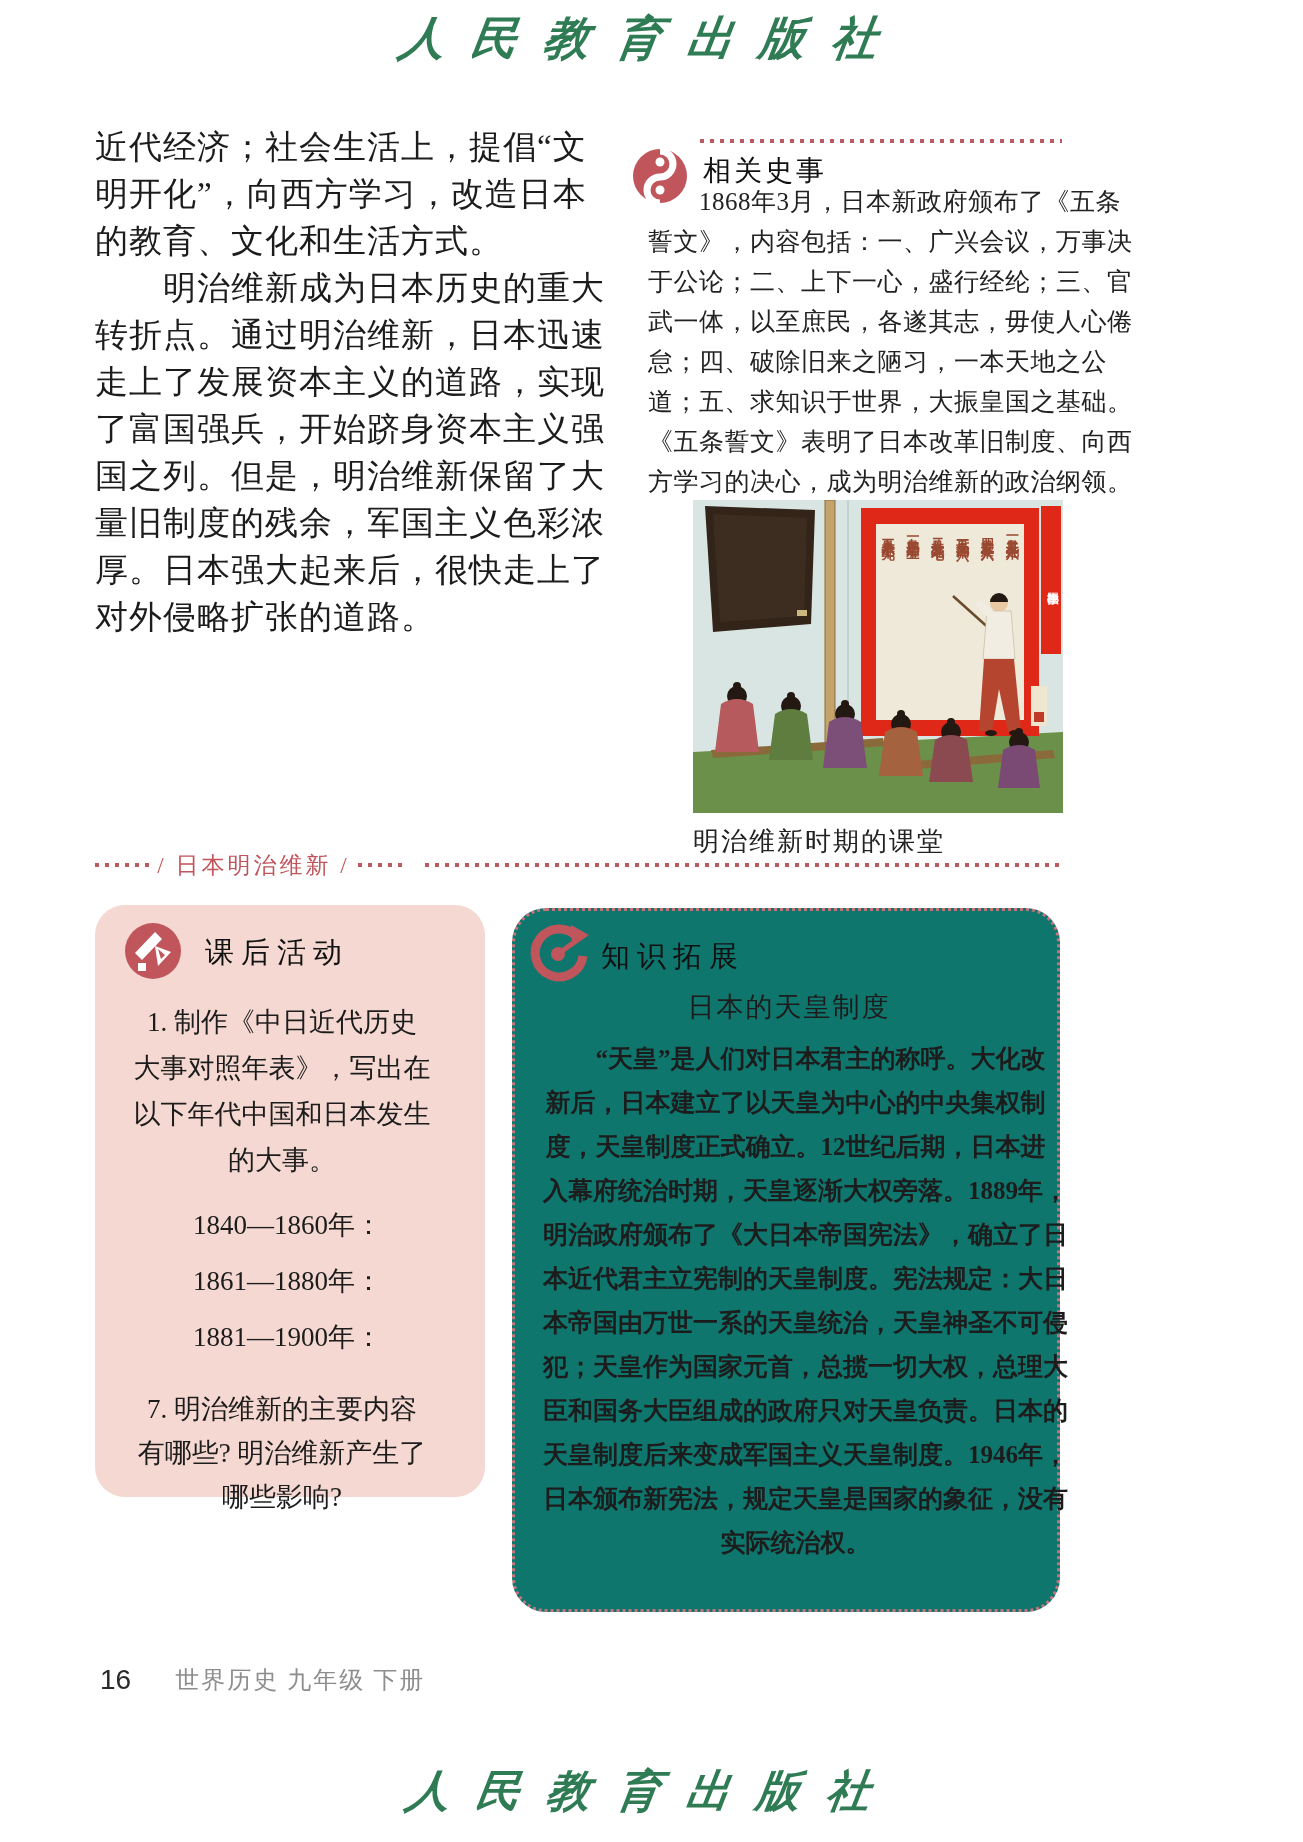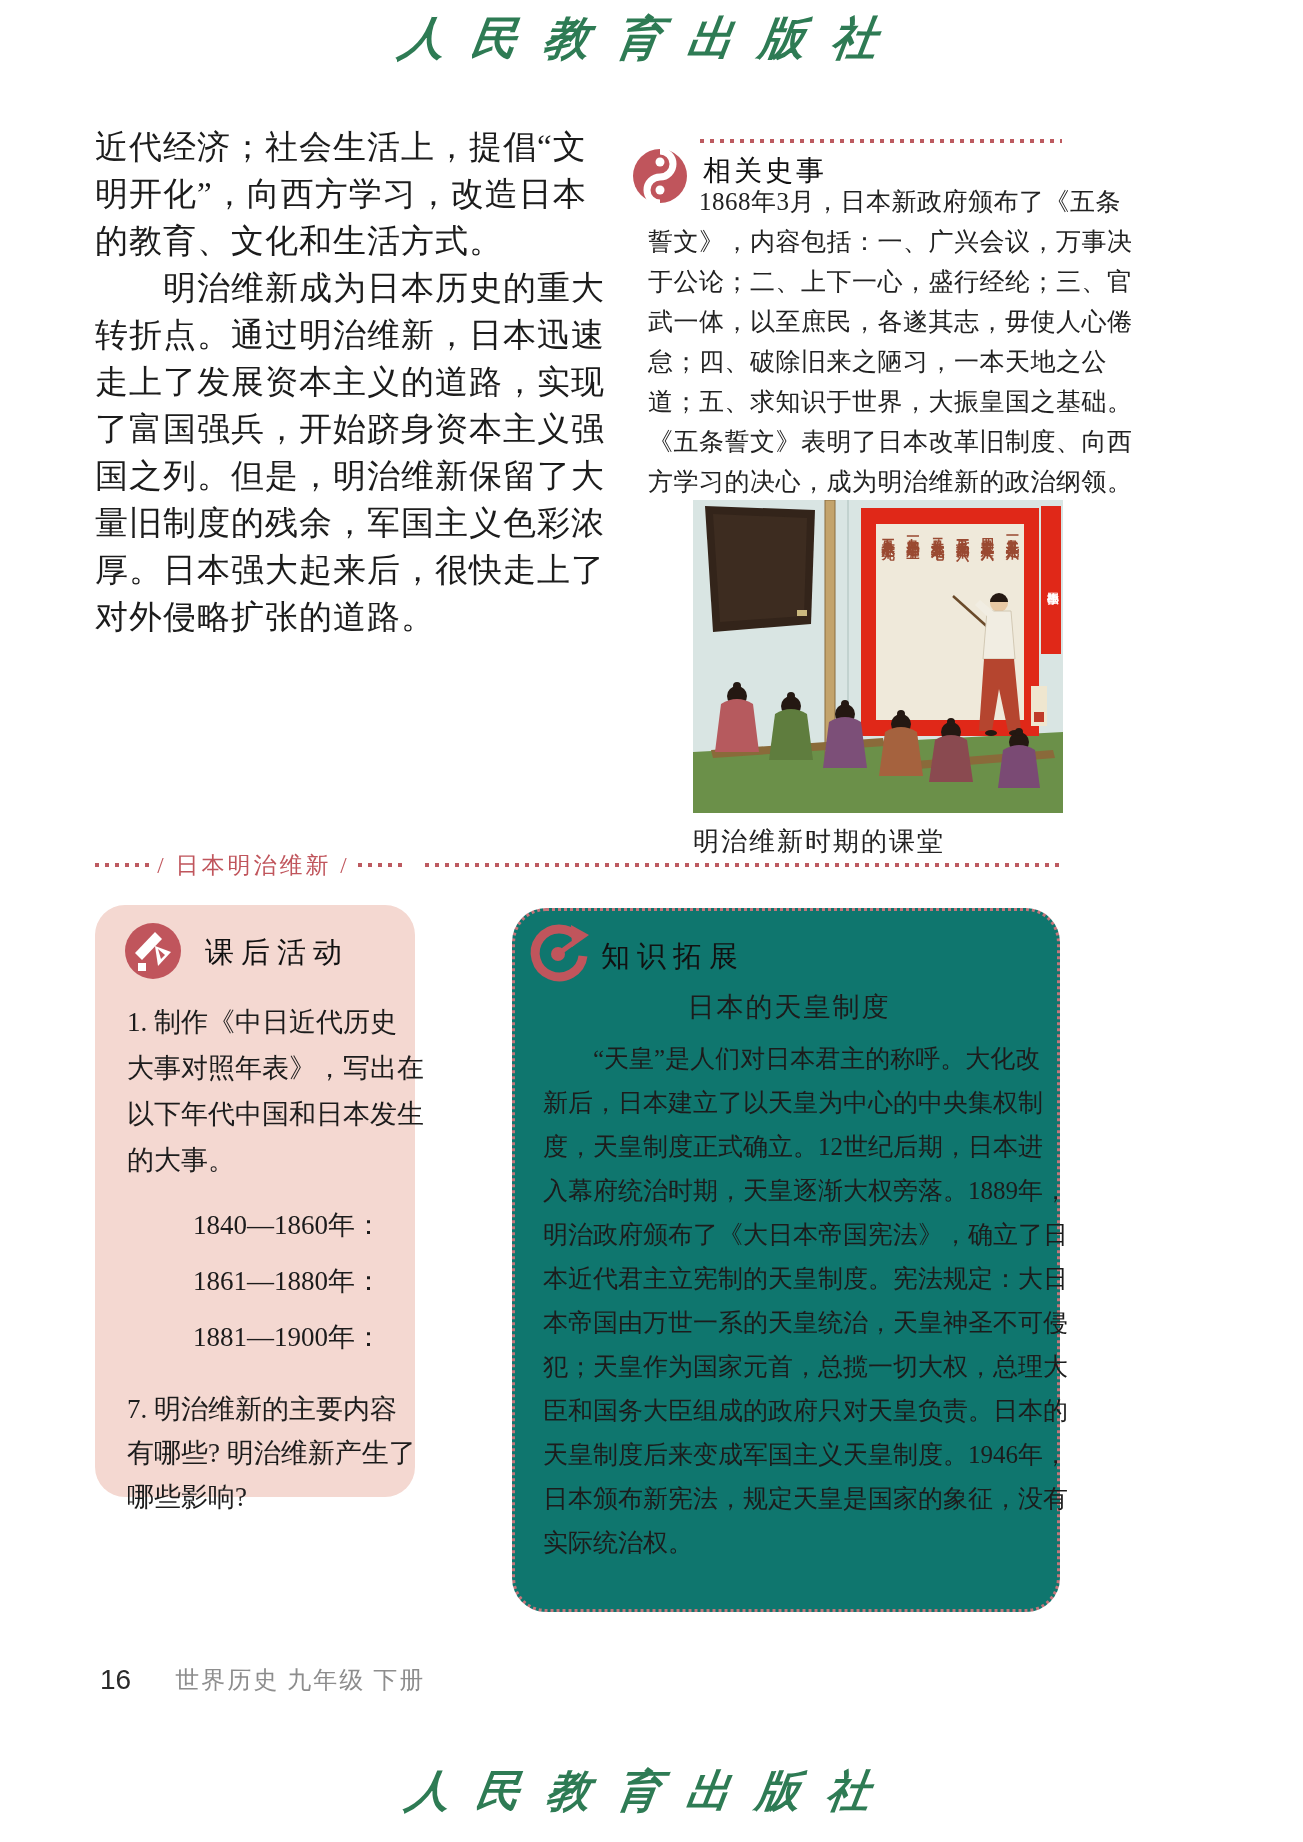--- a/index.html
+++ b/index.html
@@ -6,21 +6,21 @@
   .page{position:relative;width:1303px;height:1842px;background:#ffffff;overflow:hidden;
         font-family:"Liberation Serif","DejaVu Serif",serif;color:#1c1c1c;}
   .abs{position:absolute;}
   
   .watermark{width:1303px;text-align:center;color:#2e7b54;font-style:italic;font-weight:bold;
              font-size:46px;letter-spacing:26px;transform:skewX(-8deg);
              font-family:"Liberation Serif","DejaVu Serif",serif;}
   
   .maintext{font-size:33px;line-height:47px;white-space:pre;letter-spacing:1px;}
   
-  .kai{font-family:"Liberation Serif","DejaVu Serif",serif;}
+  .kai{font-family:"Liberation Serif","DejaVu Serif",serif;text-align:center;}
   .sidetext{font-size:25px;line-height:40px;white-space:pre;letter-spacing:0.5px;color:#222;}
   .boxtitle{font-family:"Liberation Sans","DejaVu Sans",sans-serif;font-weight:normal;
             font-size:29px;color:#111;letter-spacing:7px;white-space:nowrap;}
   .dots{height:4px;background-image:repeating-linear-gradient(to right,#bd5a60 0 4px,transparent 4px 10px);}
   .divider-label{color:#c0555c;font-size:23px;letter-spacing:3px;white-space:nowrap;}
   .caption{font-size:26px;color:#222;letter-spacing:2px;}
   .pinkbox{background:#f4d8d1;border-radius:30px;}
   .dashbox{border:3px dotted #c4757b;border-radius:34px;background:#0f766e;}
   .years{font-size:27px;line-height:56px;white-space:pre;}
   .footer-num{font-family:"Liberation Sans","DejaVu Sans",sans-serif;font-size:28px;color:#2a2a2a;}
@@ -143,21 +143,21 @@
 
   <div class="abs caption" style="left:693px;top:824px;width:370px;">明治维新时期的课堂</div>
 
   <div class="abs" style="left:95px;top:852px;width:312px;height:26px;display:flex;align-items:center;">
     <div class="dots" style="flex:1.1;"></div>
     <div class="divider-label" style="padding:0 8px;">/ 日本明治维新 /</div>
     <div class="dots" style="flex:1;"></div>
   </div>
   <div class="abs dots" style="left:425px;top:863px;width:637px;"></div>
 
-  <div class="abs pinkbox" style="left:95px;top:905px;width:320px;height:592px;">
+  <div class="abs pinkbox" style="left:95px;top:905px;width:390px;height:592px;">
     <div class="abs" style="left:26px;top:14px;width:64px;height:64px;">
       <svg width="64" height="64" viewBox="0 0 64 64">
         <circle cx="32" cy="32" r="28" fill="#c0555c"></circle>
         <path d="M14 34 L34 13 L41 20 L21 41 Z" fill="#ffffff"></path>
         <path d="M34 27 L50 33 L37 47 Z" fill="#ffffff"></path>
         <path d="M37 30 L44 36 L40 40 Z" fill="#c0555c"></path>
         <rect x="17" y="44" width="8" height="8" fill="#ffffff"></rect>
       </svg>
     </div>
     <div class="abs boxtitle" style="left:110px;top:28px;">课后活动</div>
@@ -177,21 +177,21 @@
     <div class="abs" style="left:12px;top:10px;width:64px;height:64px;">
       <svg width="64" height="64" viewBox="0 0 64 64">
         <path d="M51 17 A24 24 0 1 0 56 35" stroke="#c0555c" stroke-width="9" fill="none"></path>
         <polygon points="44,4 62,14 45,26" fill="#c0555c"></polygon>
         <circle cx="31" cy="33" r="7" fill="#c0555c"></circle>
         <line x1="31" y1="33" x2="46" y2="22" stroke="#c0555c" stroke-width="5"></line>
       </svg>
     </div>
     <div class="abs boxtitle" style="left:86px;top:26px;">知识拓展</div>
     <div class="abs kai" style="left:0;top:78px;width:548px;text-align:center;font-size:27px;letter-spacing:2px;">日本的天皇制度</div>
-    <div class="abs kai" style="left:28px;top:126px;width:505px;font-size:25px;line-height:44px;white-space:pre;">　　“天皇”是人们对日本君主的称呼。大化改
+    <div class="abs kai" style="left:28px;top:126px;width:505px;font-size:25px;line-height:44px;white-space:pre;font-weight:bold;">　　“天皇”是人们对日本君主的称呼。大化改
 新后，日本建立了以天皇为中心的中央集权制
 度，天皇制度正式确立。12世纪后期，日本进
 入幕府统治时期，天皇逐渐大权旁落。1889年，
 明治政府颁布了《大日本帝国宪法》，确立了日
 本近代君主立宪制的天皇制度。宪法规定：大日
 本帝国由万世一系的天皇统治，天皇神圣不可侵
 犯；天皇作为国家元首，总揽一切大权，总理大
 臣和国务大臣组成的政府只对天皇负责。日本的
 天皇制度后来变成军国主义天皇制度。1946年，
 日本颁布新宪法，规定天皇是国家的象征，没有

